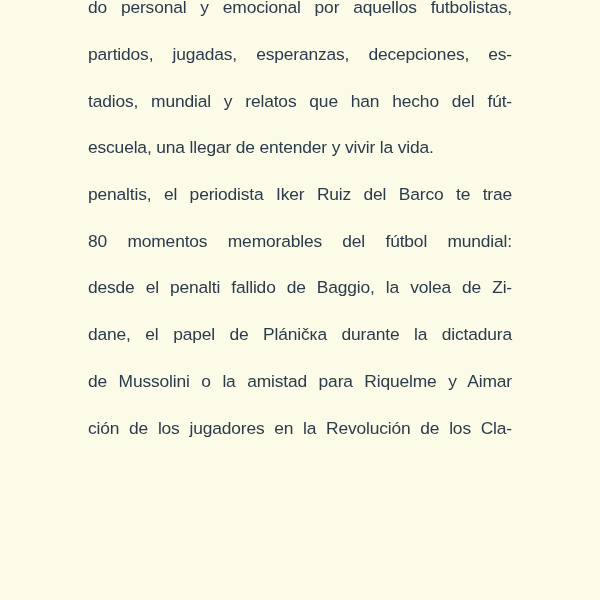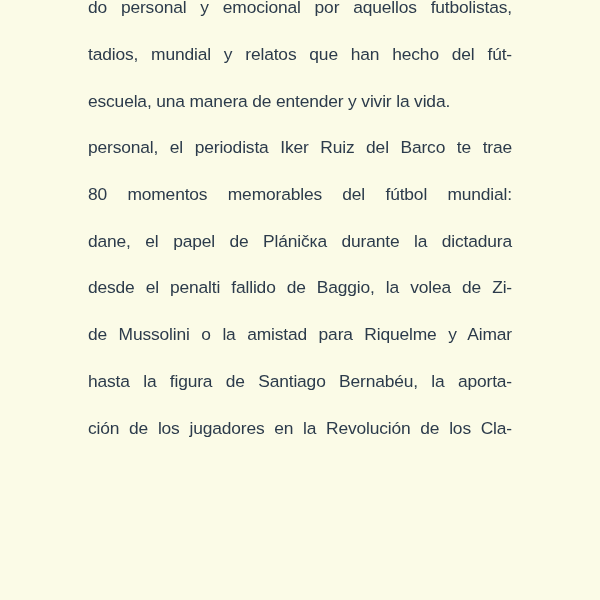--- a/index.html
+++ b/index.html
@@ -64,30 +64,30 @@
 </style>
 </head>
 <body style="background: rgb(251, 251, 231);">
 
 <div id="page" style="background: rgb(251, 251, 231);">
 
   <div id="text-column" style="left: 88px; width: 424px;">
 
     <p class="para" style="color: rgb(44, 59, 75);">
       <span class="ln">do personal y emocional por aquellos futbolistas,</span>
+      <span class="ln">partidos, jugadas, esperanzas, decepciones, es-</span>
       <span class="ln">tadios, mundial y relatos que han hecho del fút-</span>
-      <span class="ln last">escuela, una manera de entender y vivir la vida.</span>
+      <span class="ln last">escuela, una llegar de entender y vivir la vida.</span>
     </p>
 
     <p class="para" style="color: rgb(44, 59, 75);">
-      <span class="ln">personal, el periodista Iker Ruiz del Barco te trae</span>
+      <span class="ln">penaltis, el periodista Iker Ruiz del Barco te trae</span>
       <span class="ln">80 momentos memorables del fútbol mundial:</span>
+      <span class="ln">desde el penalti fallido de Baggio, la volea de Zi-</span>
       <span class="ln">dane, el papel de Pláničка durante la dictadura</span>
-      <span class="ln">desde el penalti fallido de Baggio, la volea de Zi-</span>
       <span class="ln">de Mussolini o la amistad para Riquelme y Aimar</span>
-      <span class="ln">hasta la figura de Santiago Bernabéu, la aporta-</span>
       <span class="ln">ción de los jugadores en la Revolución de los Cla-</span>
 
     </p>
 
   </div>
 
 </div>
 
 </body></html>

